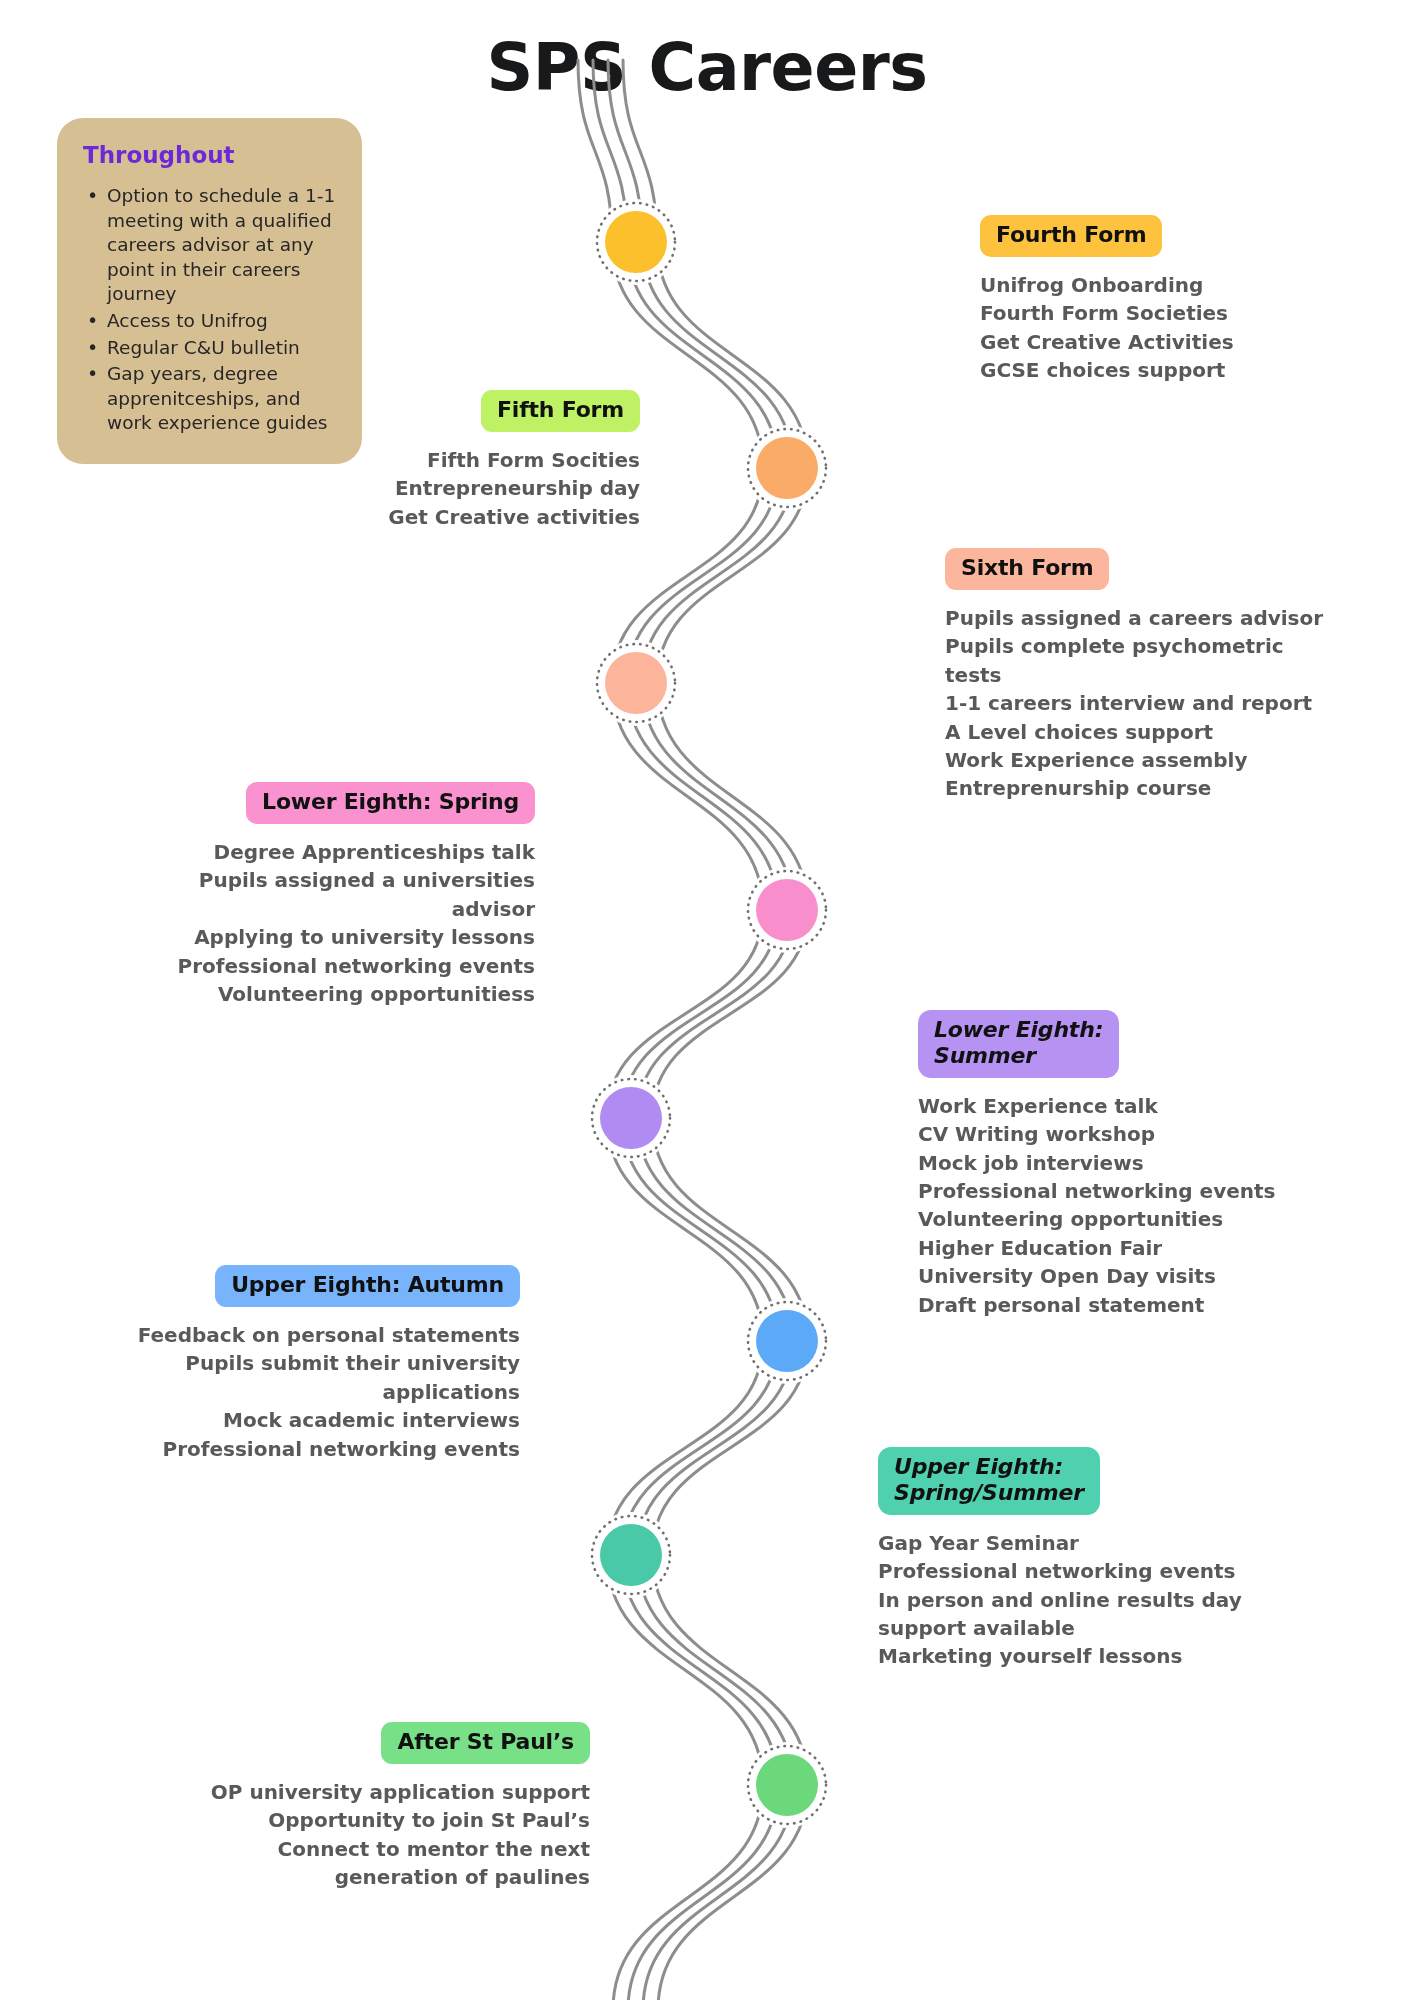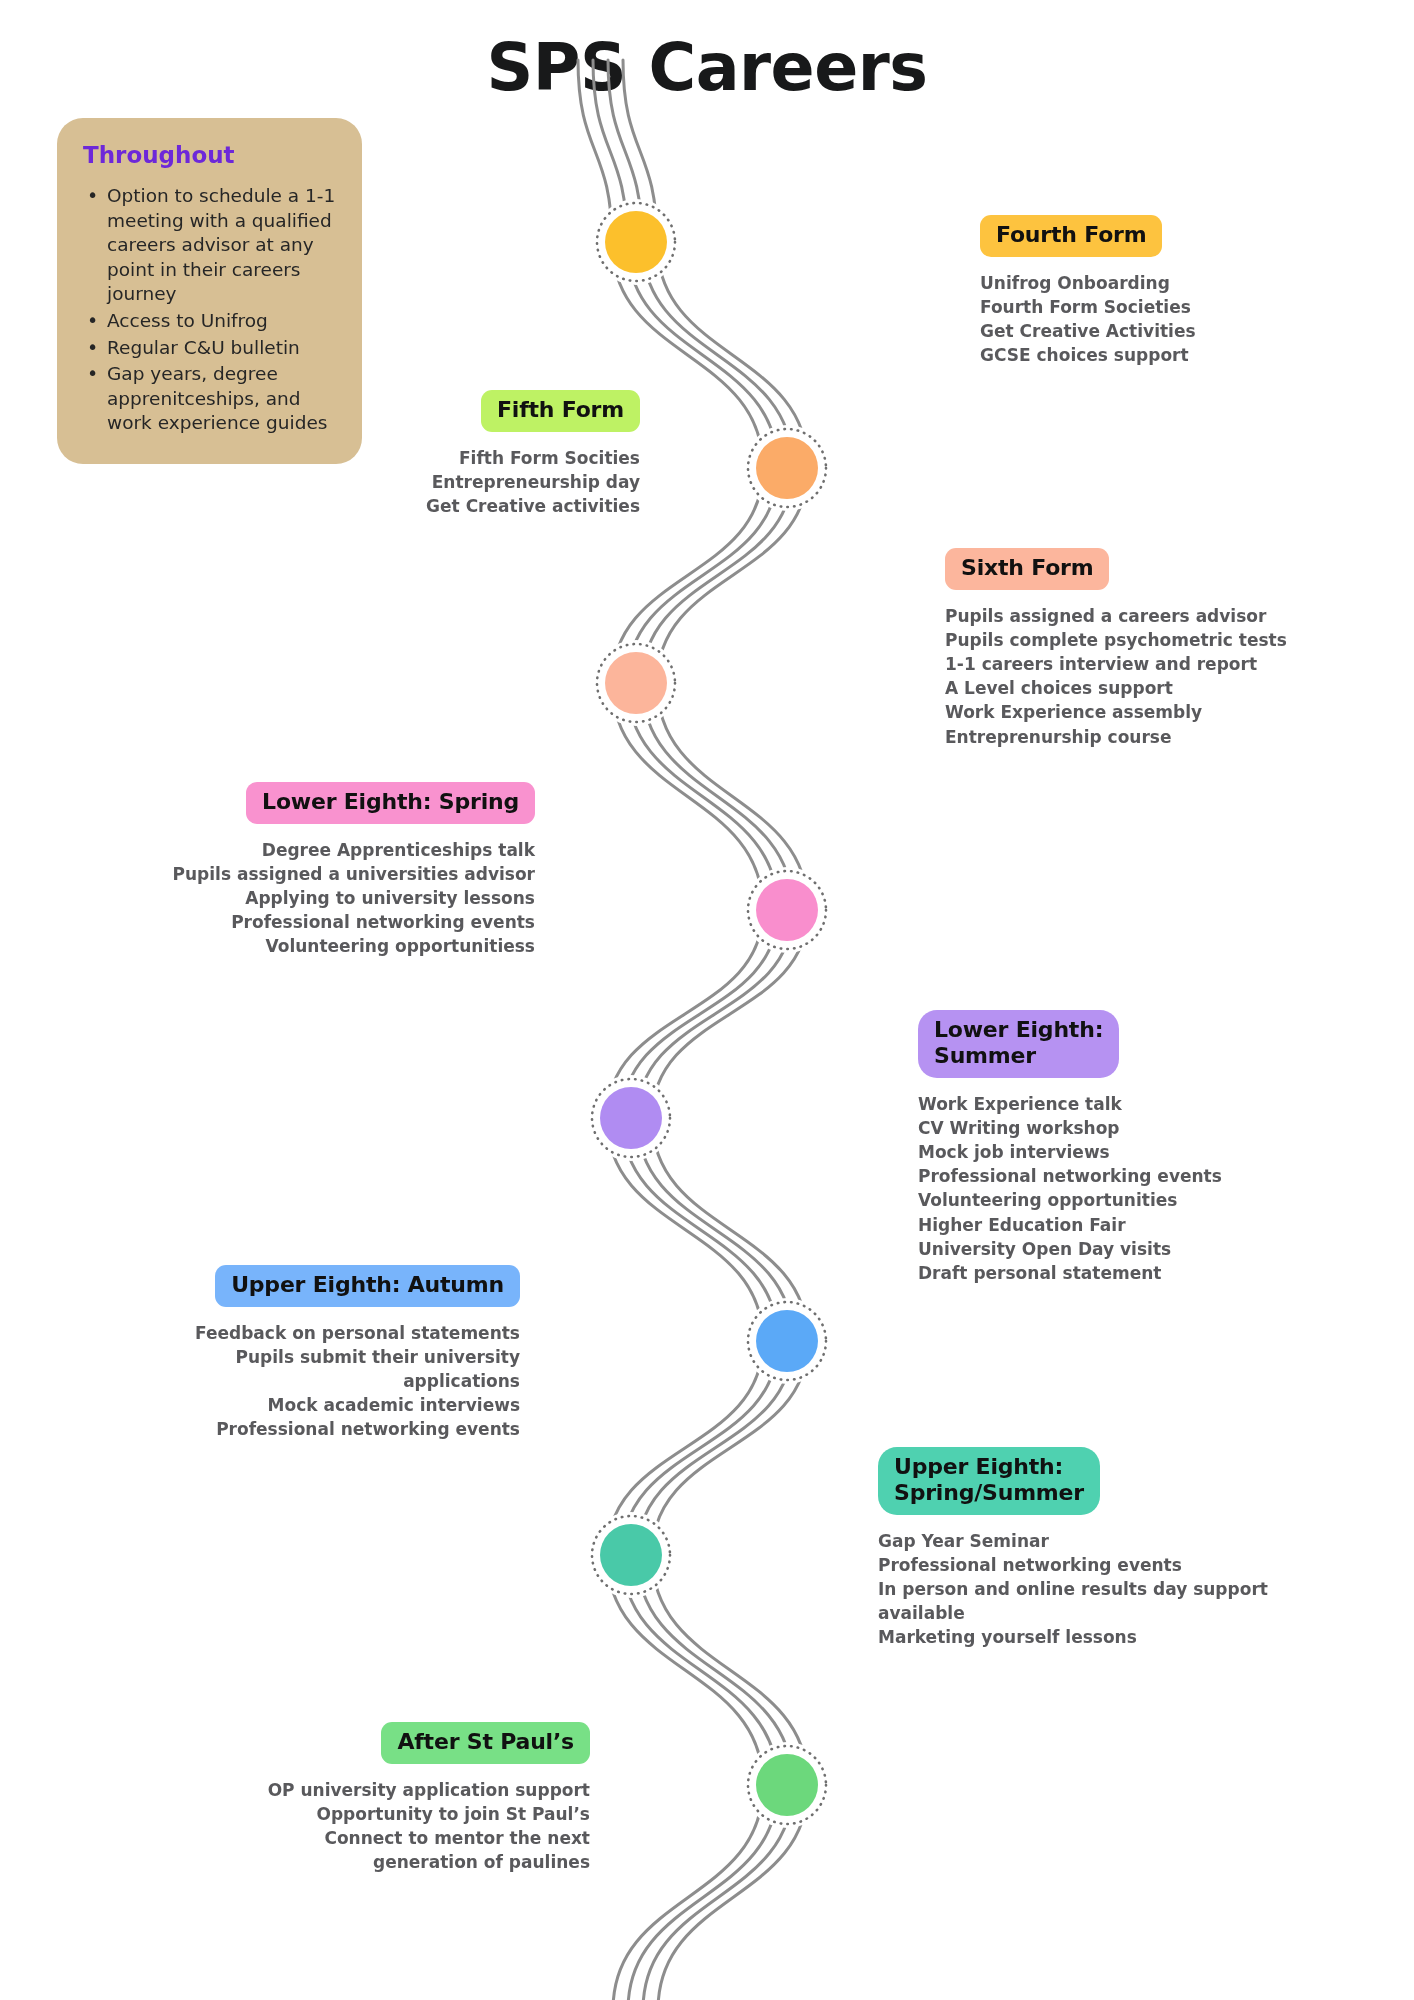--- a/index.html
+++ b/index.html
@@ -86,35 +86,36 @@
     font-size: 22px;
     font-weight: 800;
     color: #111111;
     padding: 7px 16px 9px 16px;
     border-radius: 11px;
     line-height: 1.18;
     letter-spacing: -0.2px;
   }
   .badge-wrap { margin-bottom: 14px; }
   .stage-items {
-    font-size: 17px;
+    font-size: 20px;
     line-height: 1.42;
     color: #59595c;
     font-weight: 600;
   }
   .stage-items div { white-space: normal; }
 
   .align-right { text-align: right; }
   .align-right .badge-wrap { text-align: right; }
   .align-left { text-align: left; margin-top: 10px; }
   .align-left .badge-wrap { text-align: left; }
 
   .badge-multiline {
     white-space: pre-line;
-    border-radius: 19px;
+    border-radius: 13px;
+    font-style: italic;
   }
 </style>
 </head>
 <body>
 
 <div id="page">
 
   <div id="title">SPS Careers</div>
 
   <svg id="spine" viewBox="0 0 1414 2000" preserveAspectRatio="none" aria-hidden="true">

